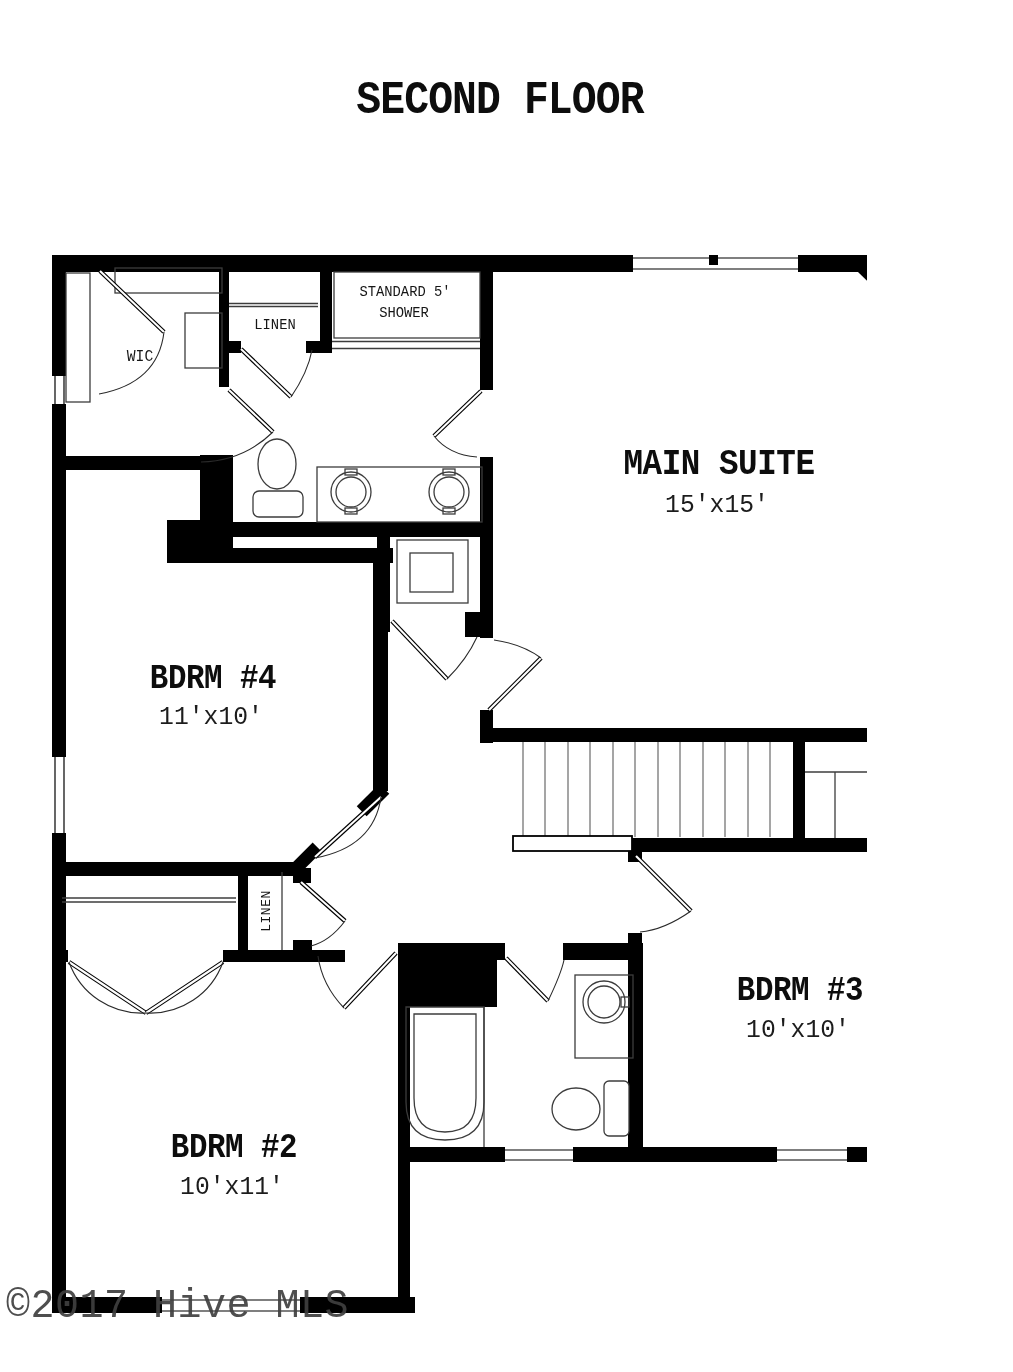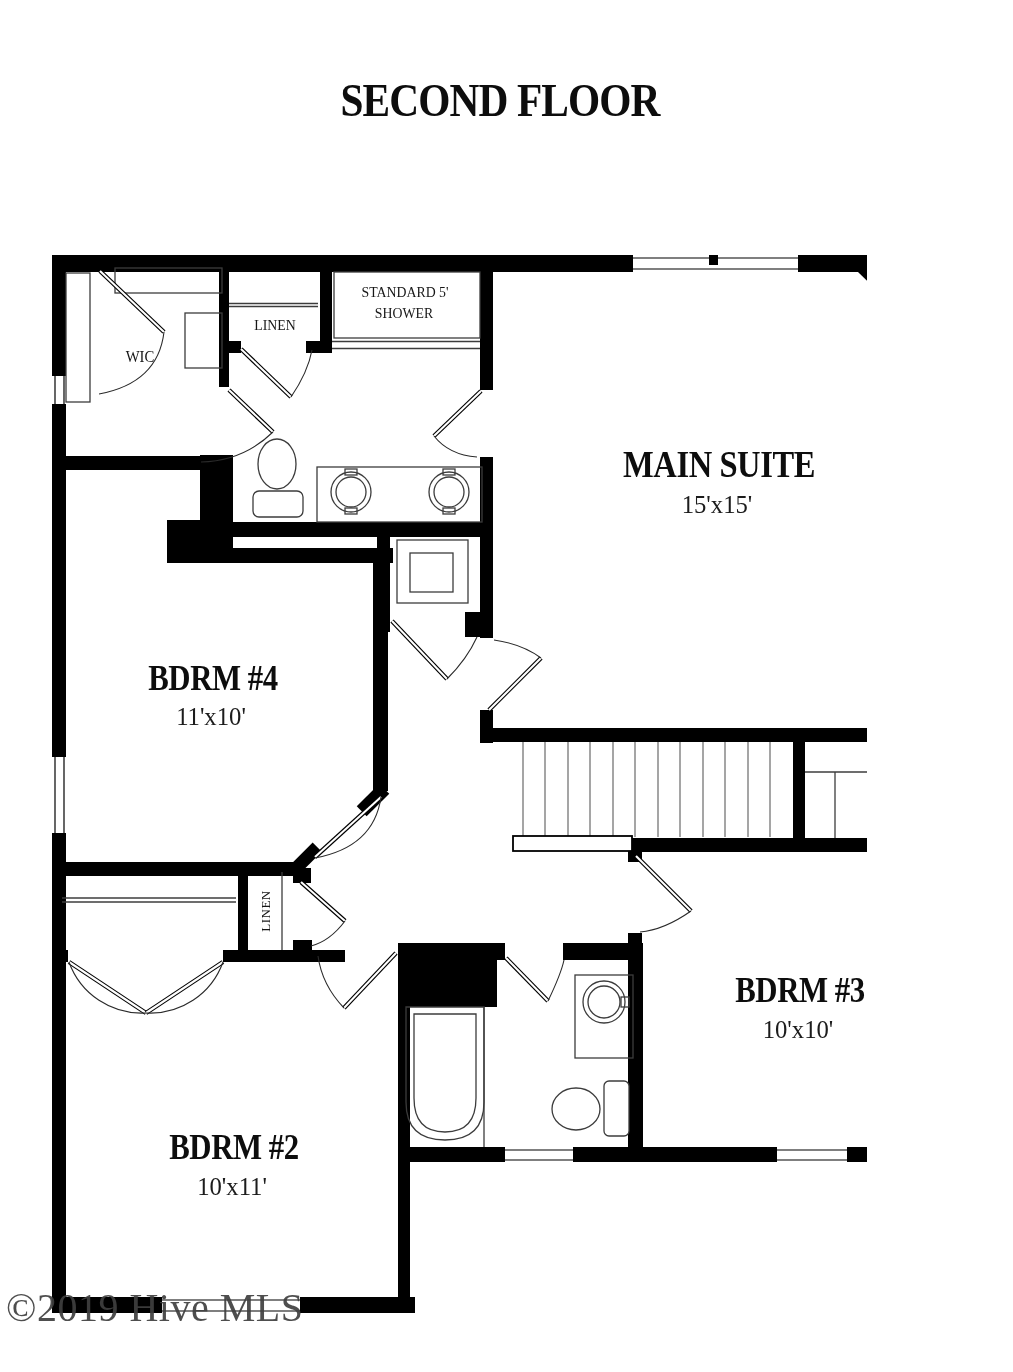--- a/index.html
+++ b/index.html
@@ -1,21 +1,21 @@
 <!DOCTYPE html>
 <html style="--wall: #000000; --bg: #ffffff; --fix: #3c3c3c; --stair: #8f8f8f; --wm: #3f3f3f;"><head>
 <meta charset="utf-8">
 <style>
   :root{
     --wall:#000000; --bg:#ffffff; --fix:#3c3c3c; --arc:#2a2a2a;
     --stair:#8f8f8f; --wm:#3f3f3f;
   }
   html,body{margin:0;padding:0;background:#fff;}
   .stage{position:relative;width:867px;height:1372px;background:var(--bg);overflow:hidden;
-         font-family:Liberation Serif, serif;}
+         font-family:Liberation Mono, monospace;}
   .plan-svg{position:absolute;left:0;top:0;}
   .lbl{position:absolute;transform:translate(-50%,-50%) scaleX(.88);transform-origin:center;
        color:#0d0d0d;white-space:nowrap;z-index:3;}
   .title{font-size:47px;font-weight:bold;letter-spacing:-1px;}
   .room-name{font-size:35px;font-weight:bold;letter-spacing:-0.5px;}
   .room-name.big{font-size:37px;}
   .room-dims{font-size:26px;font-weight:400;color:#1c1c1c;transform:translate(-50%,-50%) scaleX(.95);}
   .small-lbl{font-size:16px;font-weight:400;color:#161616;transform:translate(-50%,-50%) scaleX(.92);}
   .tiny-lbl{font-size:15px;font-weight:400;color:#161616;transform:translate(-50%,-50%) scaleX(.92);}
   .vert-lbl{font-size:13px;font-weight:400;color:#161616;letter-spacing:.5px;
@@ -291,14 +291,14 @@
 
   <div class="lbl small-lbl" style="left:140px;top:357px;">WIC</div>
 
   <div class="lbl tiny-lbl" style="left:275px;top:325px;">LINEN</div>
 
   <div class="lbl tiny-lbl" style="left:405px;top:292px;">STANDARD 5'</div>
   <div class="lbl tiny-lbl" style="left:404px;top:313px;">SHOWER</div>
 
   <div class="lbl vert-lbl" style="left:266px;top:911px;">LINEN</div>
 
-  <div class="watermark">©2019 Hive MLS</div>
+  <div class="watermark">©2017 Hive MLS</div>
 </div>
 
 </body></html>

